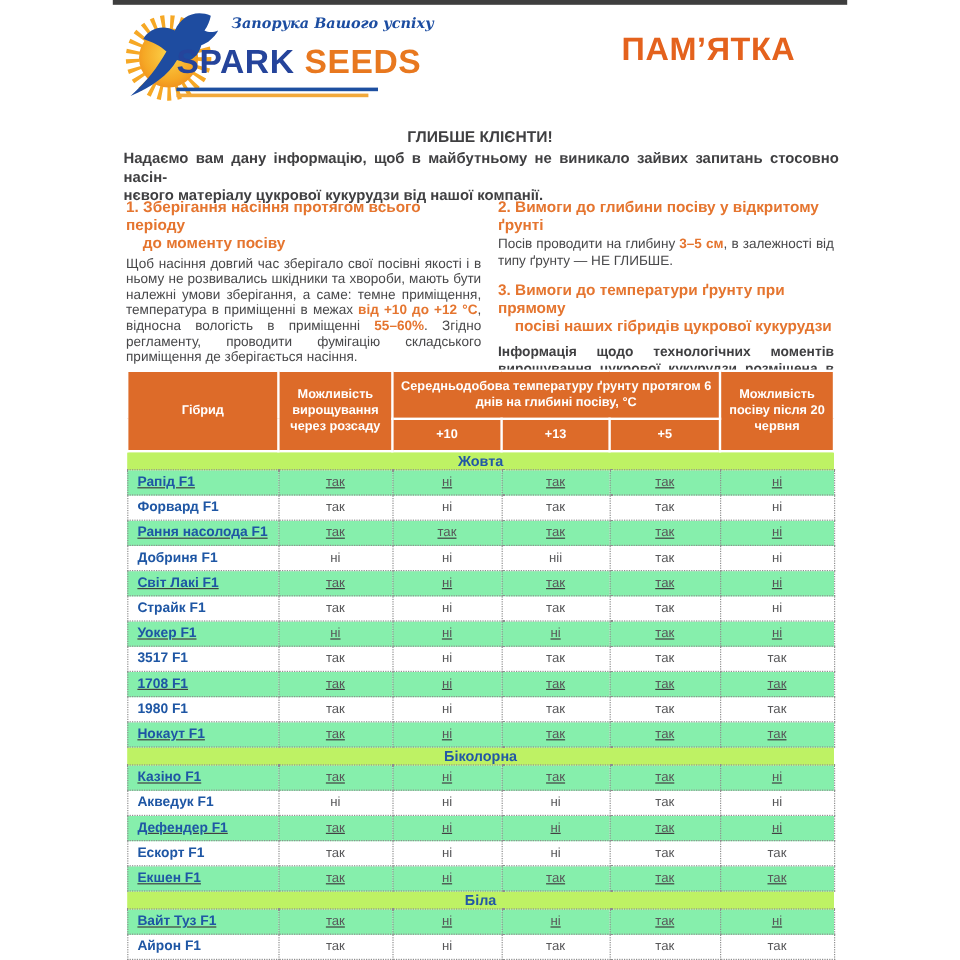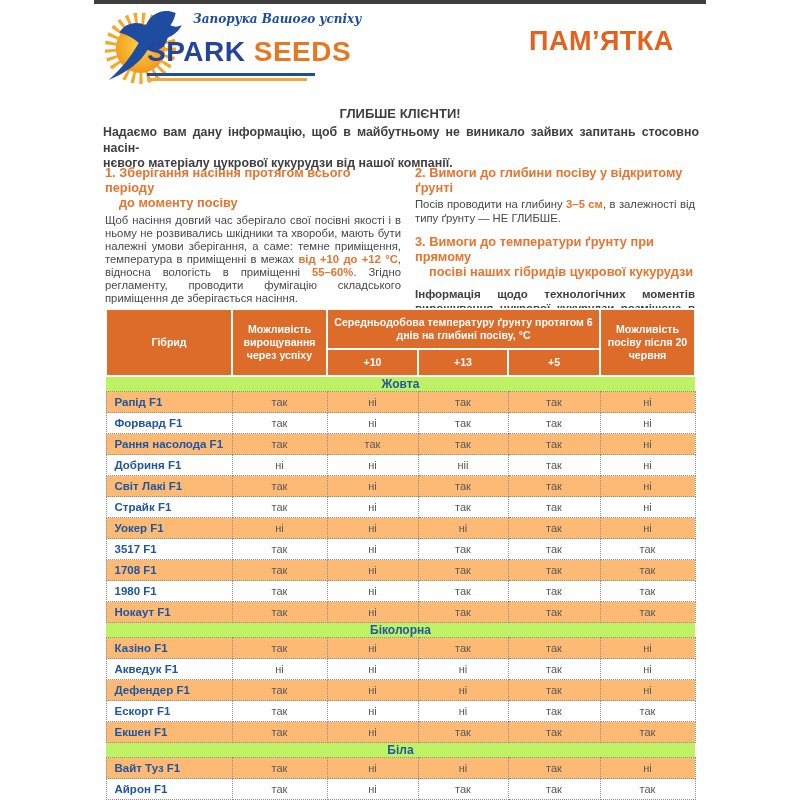--- a/index.html
+++ b/index.html
@@ -17,21 +17,21 @@
            letter-spacing:.5px; white-space:nowrap; }
   .brand .spark { color:#25449b; }
   .brand .seeds { color:#e8781f; }
   .logo .rule { position:absolute; height:3px; }
   .logo .rule.blue { left:50px; top:69px; width:168px; background:#1d4fa0; }
   .logo .rule.orange { left:50px; top:74px; width:160px; background:#f2a93b; }
 
   
   .doc-title { position:absolute; left:518px; top:24px; }
   .doc-title .subtitle { font-size:20px; font-weight:700; color:#2e5ba5; }
-  .doc-title .main-title { font-size:27px; font-weight:800; color:#e4621d; margin-top:2px; letter-spacing:.5px;margin-left:11px; }
+  .doc-title .main-title { font-size:27px; font-weight:800; color:#e4621d; margin-top:2px; letter-spacing:.5px; }
 
   
   .salutation { position:absolute; left:105px; top:106px; width:590px; text-align:center;
                 font-size:13px; font-weight:700; color:#3f3f41; }
   .intro { position:absolute; left:103px; top:125px; width:596px; font-size:12.4px;
            font-weight:700; color:#3f3f41; line-height:15.5px; }
   .intro .l1 { text-align:justify; text-align-last:justify; }
 
   
   .cols { position:absolute; left:105px; top:165px; width:590px; display:flex; gap:14px; }
@@ -49,21 +49,21 @@
   .table-wrap { position:absolute; left:105px; top:308px; width:589px; }
   table { width:100%; border-collapse:collapse; table-layout:fixed; }
   thead th { background:#dd6b29; color:#fff; font-size:10.6px; font-weight:600;
              border:2px solid #fff; line-height:13px; padding:1px 2px; text-align:center; }
   thead tr.hrow1 { height:40px; }
   thead tr.hrow2 { height:27px; }
   tbody td, tbody th { height:21px; }
   tbody tr.data th, tbody tr.data td { border:1px dotted #8e8e8e; }
   tbody th.hybrid { text-align:left; padding-left:8px; color:#1e56a4; font-weight:700; font-size:11.5px; }
   tbody td { text-align:center; color:#58585a; font-size:11px; }
-  tr.stripe { background:#fdba74; }
+  tr.stripe { background:#86efac;text-decoration:underline; }
   td.group-label { height:14px; color:#2257a6; font-weight:700; font-size:12px;
                    text-align:center; border:none; background:#bef264; line-height:14px; }
 </style>
 </head>
 <body>
 
 <div class="top-bar"></div>
 
 <div class="logo">
   <svg class="sunbird" viewBox="0 0 100 100">
@@ -120,21 +120,21 @@
       <col style="width:126px">
         <col style="width:95px">
         <col style="width:91px">
       <col style="width:90px">
         <col style="width:92px">
         <col style="width:95px">
     </colgroup>
     <thead>
       <tr class="hrow1">
         <th rowspan="2">Гібрид</th>
-        <th rowspan="2">Можливість вирощування через успіху</th>
+        <th rowspan="2">Можливість вирощування через розсаду</th>
         <th colspan="3">Середньодобова температуру ґрунту протягом 6 днів на глибині посіву, °С</th>
         <th rowspan="2">Можливість посіву після 20 червня</th>
       </tr>
       <tr class="hrow2">
         <th>+10</th>
         <th>+13</th>
         <th>+5</th>
       </tr>
     </thead>
     <tbody>

